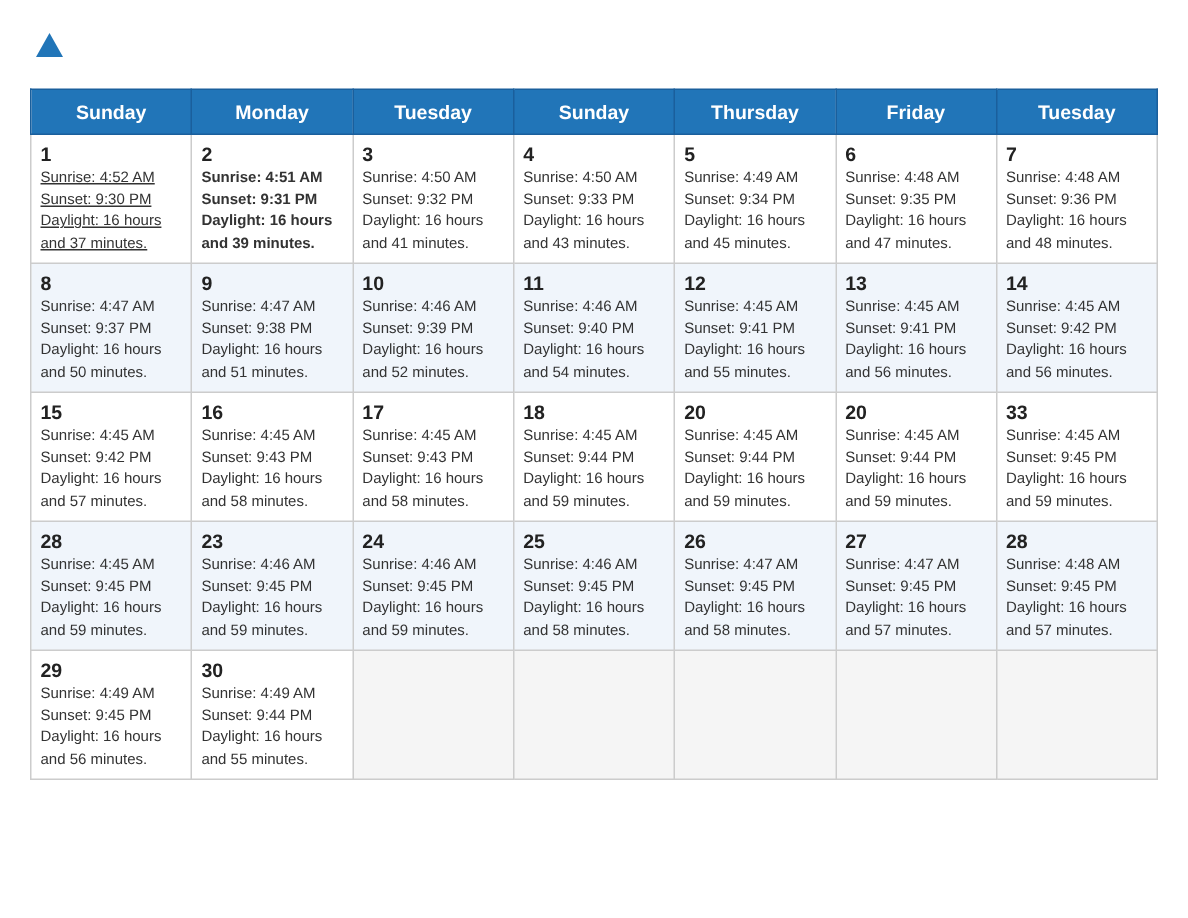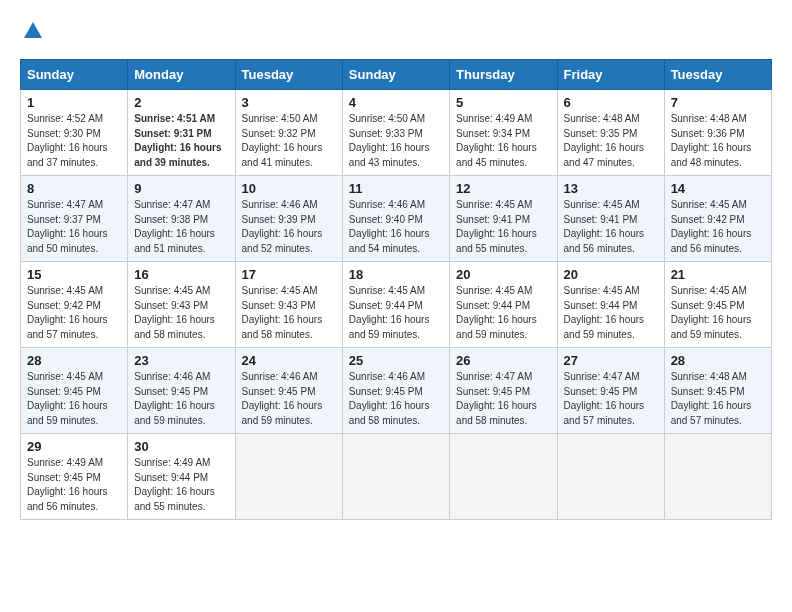--- a/index.html
+++ b/index.html
@@ -48,21 +48,21 @@
       width: 100%;
       border-collapse: collapse;
       border: 1px solid #ccc;
     }
     .calendar th {
       background: #2175b8;
       color: #fff;
       font-size: 13px;
       font-weight: bold;
       padding: 7px 6px;
-      text-align: left;
+      text-align: center;
       border: 1px solid #1a5f9c;
     }
     .calendar td {
       vertical-align: top;
       padding: 5px 6px;
       border: 1px solid #ccc;
       font-size: 10.5px;
       color: #333;
       width: 108px;
       min-height: 80px;
@@ -118,21 +118,21 @@
         <th>Sunday</th>
         <th>Thursday</th>
         <th>Friday</th>
         <th>Tuesday</th>
       </tr>
   </thead>
   <tbody id="calendar-body">
   <tr>
         <td>
           <span class="day-number">1</span>
-          <div class="day-info" style="white-space: pre-line;">Sunrise: 4:52 AM
+          <div class="day-info" style="white-space: pre-line; text-decoration: underline;">Sunrise: 4:52 AM
 Sunset: 9:30 PM
 Daylight: 16 hours
 and 37 minutes.</div>
         </td>
         <td>
           <span class="day-number">2</span>
           <div class="day-info" style="white-space: pre-line; font-weight: bold;">Sunrise: 4:51 AM
 Sunset: 9:31 PM
 Daylight: 16 hours
 and 39 minutes.</div>
@@ -261,21 +261,21 @@
 and 59 minutes.</div>
         </td>
         <td>
           <span class="day-number">20</span>
           <div class="day-info" style="white-space: pre-line;">Sunrise: 4:45 AM
 Sunset: 9:44 PM
 Daylight: 16 hours
 and 59 minutes.</div>
         </td>
         <td>
-          <span class="day-number">21</span>
+          <span class="day-number">33</span>
           <div class="day-info" style="white-space: pre-line;">Sunrise: 4:45 AM
 Sunset: 9:45 PM
 Daylight: 16 hours
 and 59 minutes.</div>
         </td>
       </tr>
       <tr>
         <td>
           <span class="day-number">28</span>
           <div class="day-info" style="white-space: pre-line;">Sunrise: 4:45 AM

